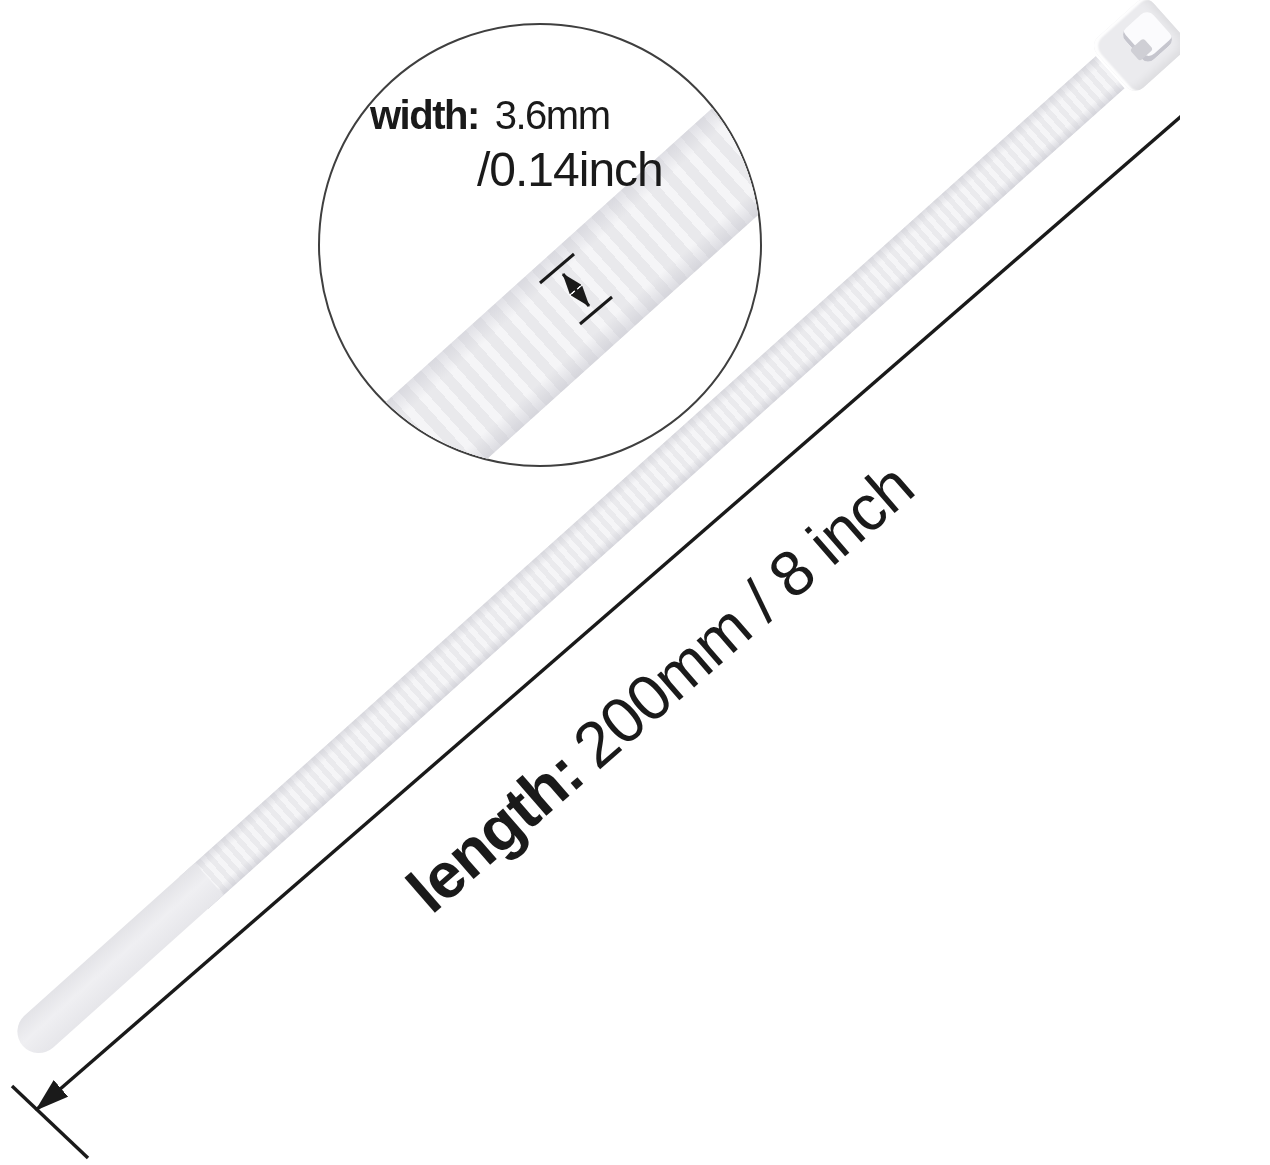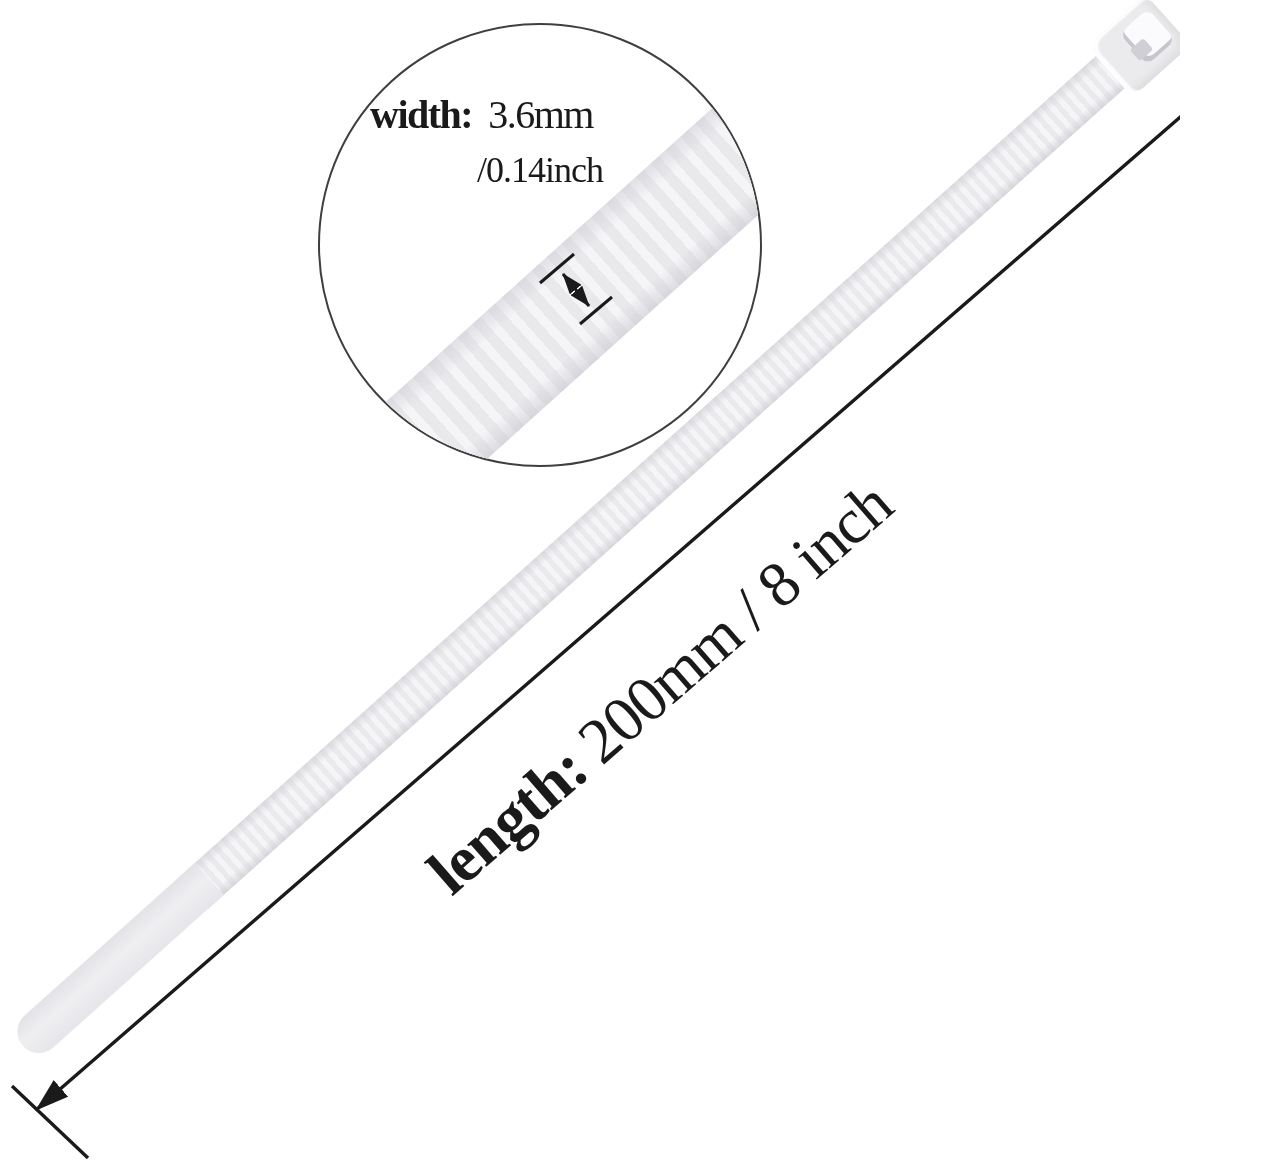--- a/index.html
+++ b/index.html
@@ -1,21 +1,21 @@
 <!DOCTYPE html>
 <html><head>
 <meta charset="utf-8">
 <style>
   html,body{margin:0;padding:0;background:#ffffff;}
   #canvas{
     position:relative;
     width:1180px;height:1165px;
     overflow:hidden;
     background:#ffffff;
-    font-family:Liberation Serif, serif;
+    font-family:Liberation Sans, sans-serif;
     color:#1a1a1a;
   }
   .abs{position:absolute;}
 
   
   .band-ribbed{
     left:37px; top:461px; width:1230px; height:43px;
     transform:rotate(-41.85deg);
     background-image:
       linear-gradient(180deg, rgba(200,200,208,0.55) 0%, rgba(255,255,255,0) 24%,
@@ -71,21 +71,21 @@
   .dim.thin{stroke-width:3;}
 
   
   .width-line1{
     left:370px; top:94px; font-size:40px; line-height:42px;
     letter-spacing:-1.5px; white-space:nowrap;
   }
   .width-line1 .b{font-weight:bold;}
   .width-line1 .v{margin-left:16px;}
   .width-line2{
-    left:477px; top:149px; font-size:36px; line-height:42px;
+    left:477px; top:149px; font-size:48px; line-height:42px;
     letter-spacing:-1px; white-space:nowrap;
   }
   .length-text{
     left:660px; top:688px;
     transform:translate(-50%,-50%) rotate(-41deg);
     font-size:64px; letter-spacing:-1px; white-space:nowrap;
   }
   .length-text .b{font-weight:bold;}
   .length-text .v{margin-left:14px;}
 </style>

